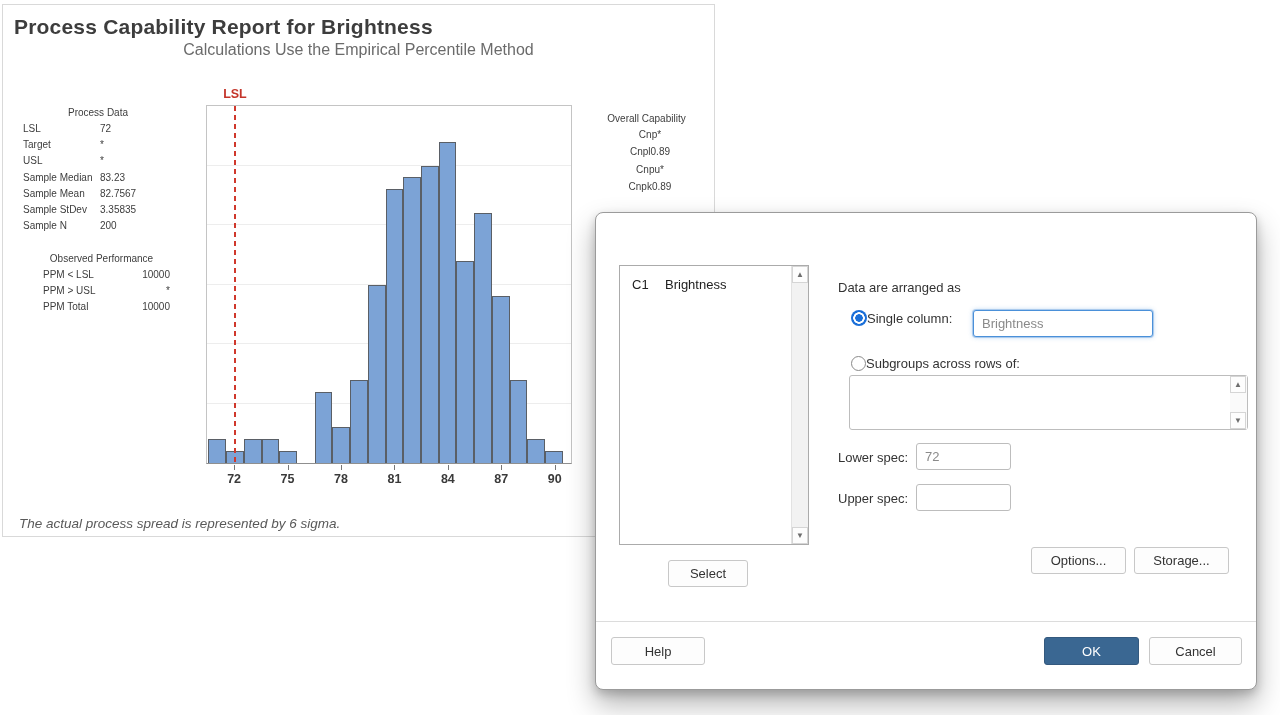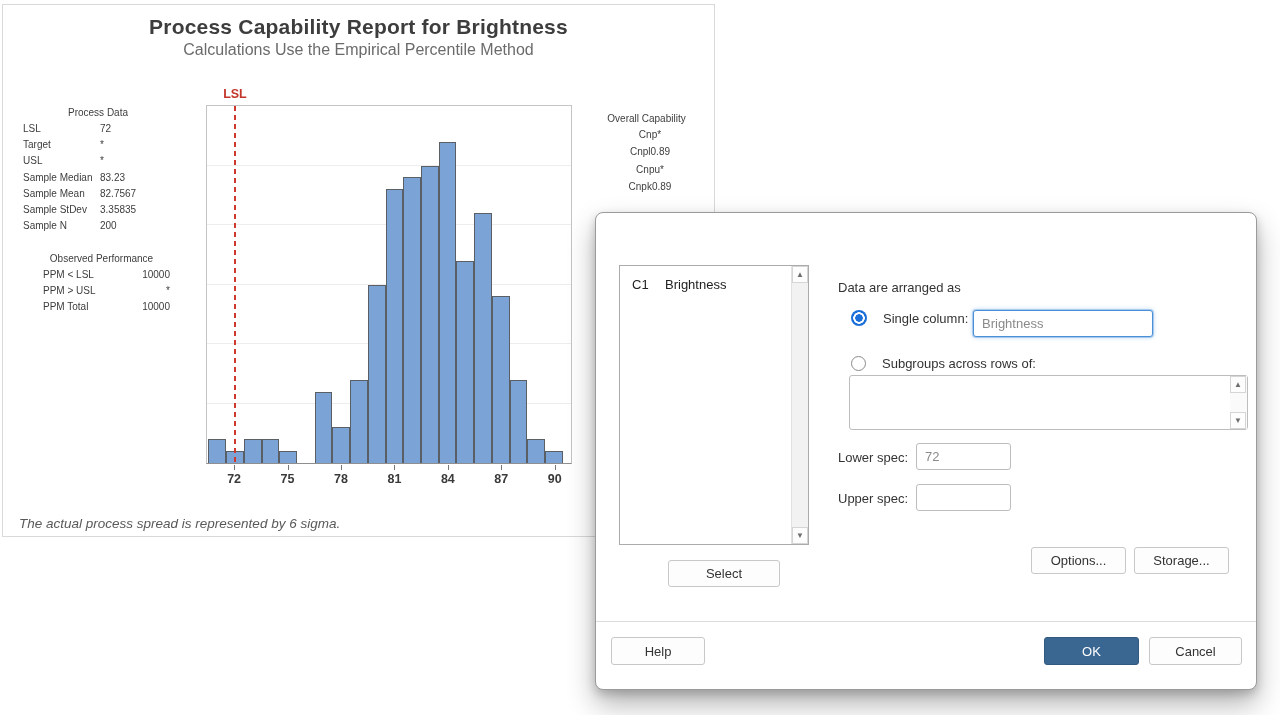--- a/index.html
+++ b/index.html
@@ -1,21 +1,21 @@
 <!DOCTYPE html>
 <html><head>
 <meta charset="utf-8">
 <style>
   * { margin:0; padding:0; box-sizing:border-box; }
   body { width:1280px; height:715px; background:#fff; font-family:"Liberation Sans", sans-serif; }
   .page { position:relative; width:1280px; height:715px; background:#fff; overflow:hidden; }
 
   
   .report-card { position:absolute; left:2px; top:4px; width:713px; height:533px; background:#fff; border:1px solid #d9d9d9; }
-  .report-title { position:absolute; top:10px; left:0; width:100%; text-align:center; font-size:21px; font-weight:700; color:#3d3d3d; letter-spacing:.2px; }
+  .report-title { position:absolute; top:10px; left:11px; width:100%; font-size:21px; font-weight:700; color:#3d3d3d; letter-spacing:.2px; }
   .report-subtitle { position:absolute; top:36px; left:0; width:100%; text-align:center; font-size:16px; color:#6b6b6b; }
 
   .panel { position:absolute; font-size:10px; color:#3d3d3d; }
   .panel-header { text-align:center; margin-bottom:3px; }
   .panel-process { left:20px; top:102px; width:150px; }
   .panel-process .stat-row { display:grid; grid-template-columns:77px 1fr; line-height:16.2px; }
   .panel-observed { left:30px; top:248px; width:137px; }
   .panel-observed .stat-row { display:flex; justify-content:space-between; padding-left:10px; line-height:16.2px;gap:28px; }
   .panel-capability { left:595px; top:108px; width:97px; }
   .panel-capability .panel-header { margin-bottom:2px; }
@@ -44,30 +44,30 @@
   .listbox { position:absolute; left:23px; top:52px; width:190px; height:280px; border:1px solid #ababab; background:#fff; }
   .list-item { display:flex; gap:13px; padding:11px 0 0 12px; font-size:13px; color:#222; }
   .col-id { width:20px; }
   .vscroll { position:absolute; right:0; top:0; bottom:0; width:17px; background:#f2f2f2; border-left:1px solid #e2e2e2; }
   .sb-arrow { position:absolute; left:0; width:16px; height:17px; background:#fdfdfd; border:1px solid #d5d5d5;
               color:#6e6e6e; font-size:8px; line-height:15px; text-align:center; }
   .sb-up { top:0; } .sb-down { bottom:0; }
 
   .btn { position:absolute; background:#fdfdfd; border:1px solid #c8c8c8; border-radius:3px; font-size:13px; color:#333;
          font-family:"Liberation Sans",sans-serif; }
-  .select-btn { left:72px; top:347px; width:112px; height:27px; }
+  .select-btn { left:72px; top:347px; width:80px; height:27px; }
   .options-btn { left:435px; top:334px; width:95px; height:27px; }
   .storage-btn { left:538px; top:334px; width:95px; height:27px; }
   .help-btn { left:15px; top:424px; width:94px; height:28px; }
   .ok-btn { left:448px; top:424px; width:95px; height:28px; background:#3a6792; border-color:#34597e; color:#fff; }
   .cancel-btn { left:553px; top:424px; width:93px; height:28px; }
 
   .dlg-label { position:absolute; font-size:13px; color:#333; }
   .arranged-label { left:242px; top:67px; }
-  .radio-row { position:absolute; display:flex; align-items:center; gap:16px; font-size:13px; color:#333; }
+  .radio-row { position:absolute; display:flex; align-items:center; gap:0; font-size:13px; color:#333; }
   .radio-single { left:255px; top:97px; }
   .radio-sub { left:255px; top:143px; }
   .radio { width:15px; height:15px; border-radius:50%; border:1px solid #8a8a8a; background:#fff; flex:none; }
   .radio.checked { border:none; width:16px; height:16px;
                    background:radial-gradient(circle at center, #1b6fd8 0 3.5px, #fff 4px 5.5px, #1b6fd8 6px 8px); }
 
   .field { position:absolute; border:1px solid #bdbdbd; border-radius:3px; font-size:13px; color:#8a8a8a;
            padding:0 8px; background:#fff; font-family:"Liberation Sans",sans-serif; }
   .single-field { left:377px; top:97px; width:180px; height:27px; border:1px solid #4a90d9;
                   box-shadow:0 0 0 1px rgba(74,144,217,.35), 0 0 5px rgba(74,144,217,.45); }

